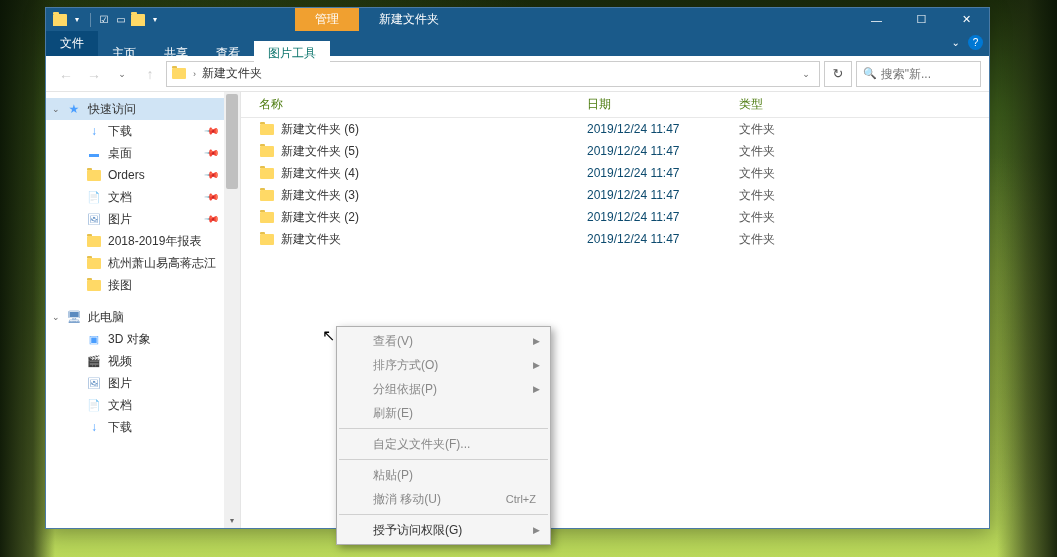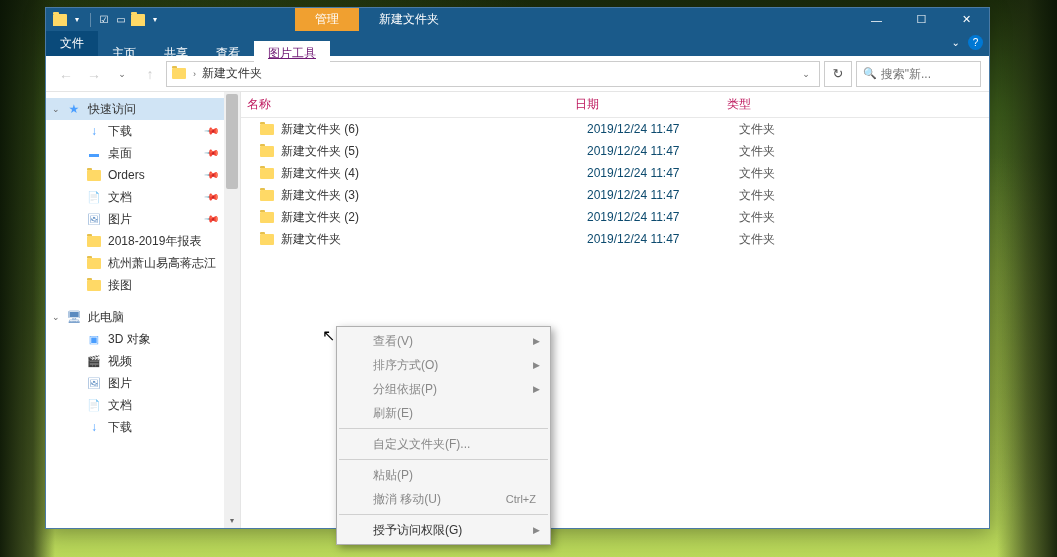--- a/index.html
+++ b/index.html
@@ -14,21 +14,21 @@
 .folder-ico { width:14px; height:12px; background:#ffd966; border-radius:1px 1px 0 0; position:relative; }
 .folder-ico::before { content:""; position:absolute; top:-2px; left:0; width:6px; height:2px; background:#ffd966; border-radius:1px 1px 0 0; }
 .qat-sep { width:1px; height:14px; background:rgba(255,255,255,0.3); margin:0 4px; }
 .ribbon-tab-ctx { height:23px; background:#f0a030; color:#fff; font-size:12px; padding:0 20px; display:flex; align-items:center; margin-left:132px; }
 .title-text { color:#fff; font-size:12px; margin-left:20px; flex:1; }
 .winctrl { display:flex; height:100%; }
 .winctrl div { width:45px; display:flex; align-items:center; justify-content:center; color:#fff; font-size:11px; cursor:default; }
 .ribbon { height:25px; background:#1a5a8a; display:flex; align-items:center; position:relative; }
 .rfile { background:#0a4a7a; color:#fff; font-size:12px; padding:4px 14px; height:25px; display:flex; align-items:center; }
 .rtab { color:#fff; font-size:12px; padding:4px 14px; height:25px; display:flex; align-items:center;margin-top:20px; }
-.rtab.ctx { background:#fff; color:#701a75;text-decoration:underline; }
+.rtab.ctx { background:#fff; color:#0f766e; }
 .ribbon-right { position:absolute; right:6px; top:4px; display:flex; gap:8px; align-items:center; }
 .help-ico { width:15px; height:15px; border-radius:50%; background:#0078d4; color:#fff; font-size:10px; display:flex; align-items:center; justify-content:center; }
 .chev { color:#fff; font-size:10px; }
 .navbar { height:36px; background:#fff; display:flex; align-items:center; padding:4px 8px; gap:4px; border-bottom:1px solid #e5e5e5; }
 .navbtn { width:24px; height:24px; display:flex; align-items:center; justify-content:center; color:#666; font-size:14px; }
 .navbtn.dis { color:#ccc; }
 .addrbar { flex:1; height:26px; border:1px solid #ccc; display:flex; align-items:center; padding:0 4px; gap:6px; }
 .addr-seg { font-size:12px; color:#333; display:flex; align-items:center; gap:4px; }
 .addr-chev { color:#666; font-size:9px; }
 .addr-drop { margin-left:auto; width:18px; text-align:center; color:#666; font-size:9px; }
@@ -51,21 +51,21 @@
 .ico-desk { color:#4a9eff; font-size:10px; }
 .ico-fold { width:14px; height:11px; background:#ffd966; border-radius:1px; position:relative; }
 .ico-fold::before { content:""; position:absolute; top:-2px; left:0; width:5px; height:2px; background:#e6c04d; border-radius:1px 1px 0 0; }
 .ico-doc { color:#5a8ac0; font-size:11px; }
 .ico-pic { color:#5a8ac0; font-size:11px; }
 .ico-pc { color:#5a8ac0; font-size:12px; }
 .ico-3d { color:#4a9eff; font-size:11px; }
 .ico-vid { color:#5a8ac0; font-size:11px; }
 .sb-sep { height:10px; }
 .filepane { flex:1; display:flex; flex-direction:column; overflow:hidden; }
-.cols { height:26px; display:flex; align-items:center; border-bottom:1px solid #e8e8e8; font-size:12px; color:#be185d; padding-left:6px; }
+.cols { height:26px; display:flex; align-items:center; border-bottom:1px solid #e8e8e8; font-size:12px; color:#4d7c0f; padding-left:18px; }
 .col-name { width:328px; }
 .col-date { width:152px; }
 .col-type { flex:1; }
 .rows { flex:1; overflow:auto; }
 .row { height:22px; display:flex; align-items:center; font-size:12px; color:#333; padding-left:18px; }
 .row.sel { background:#cde6f7; border:1px solid #8ac0e8; padding-left:17px; }
 .row-ico { width:16px; height:16px; margin-right:6px; display:flex; align-items:center; justify-content:center; }
 .row-name { width:306px; }
 .row-date { width:152px; color:#0c4a6e; }
 .row-type { flex:1; color:#555; }

